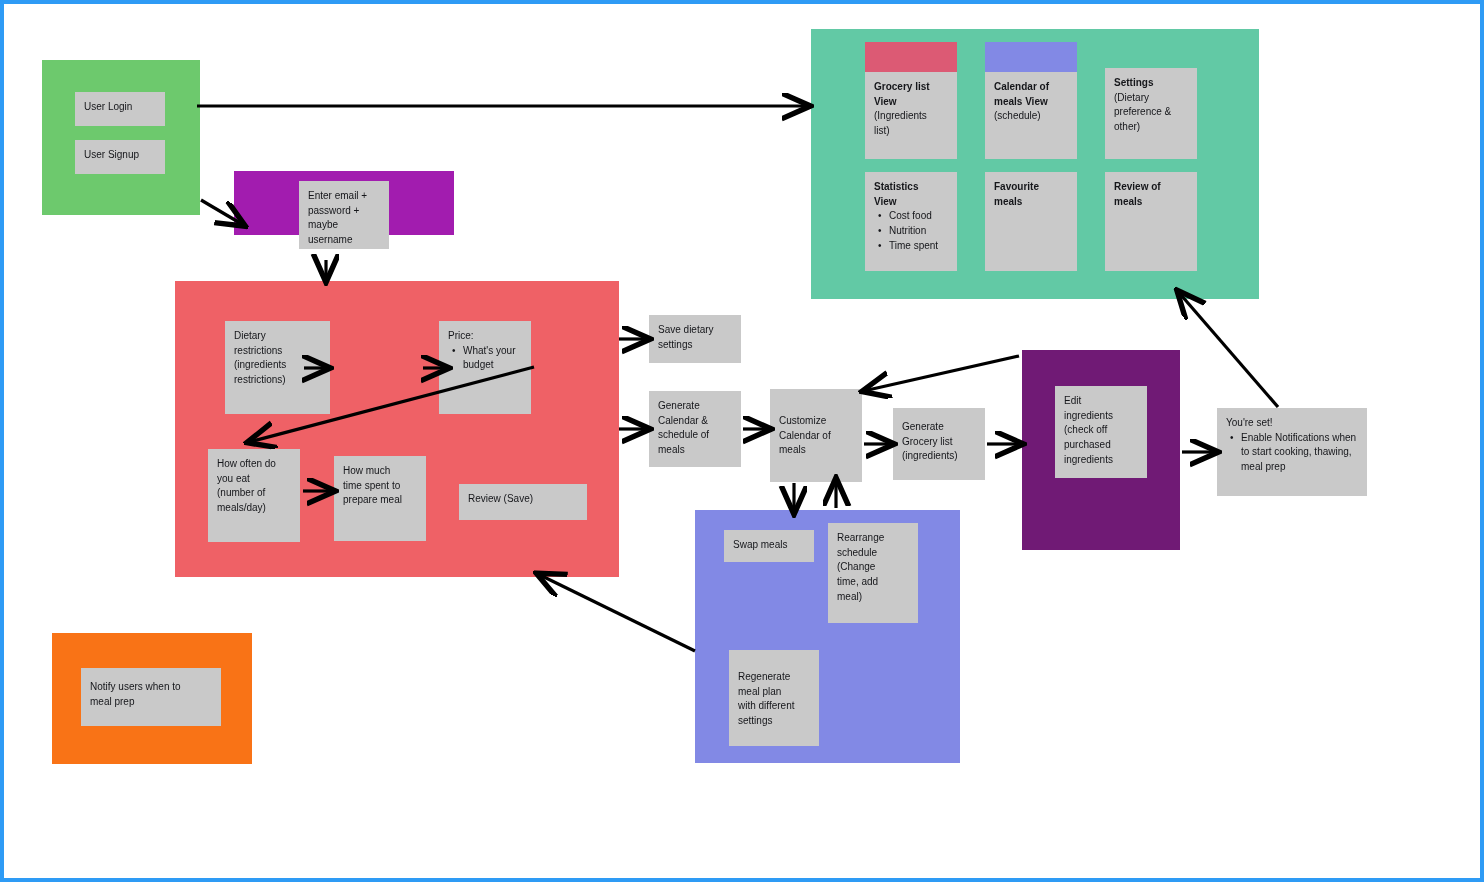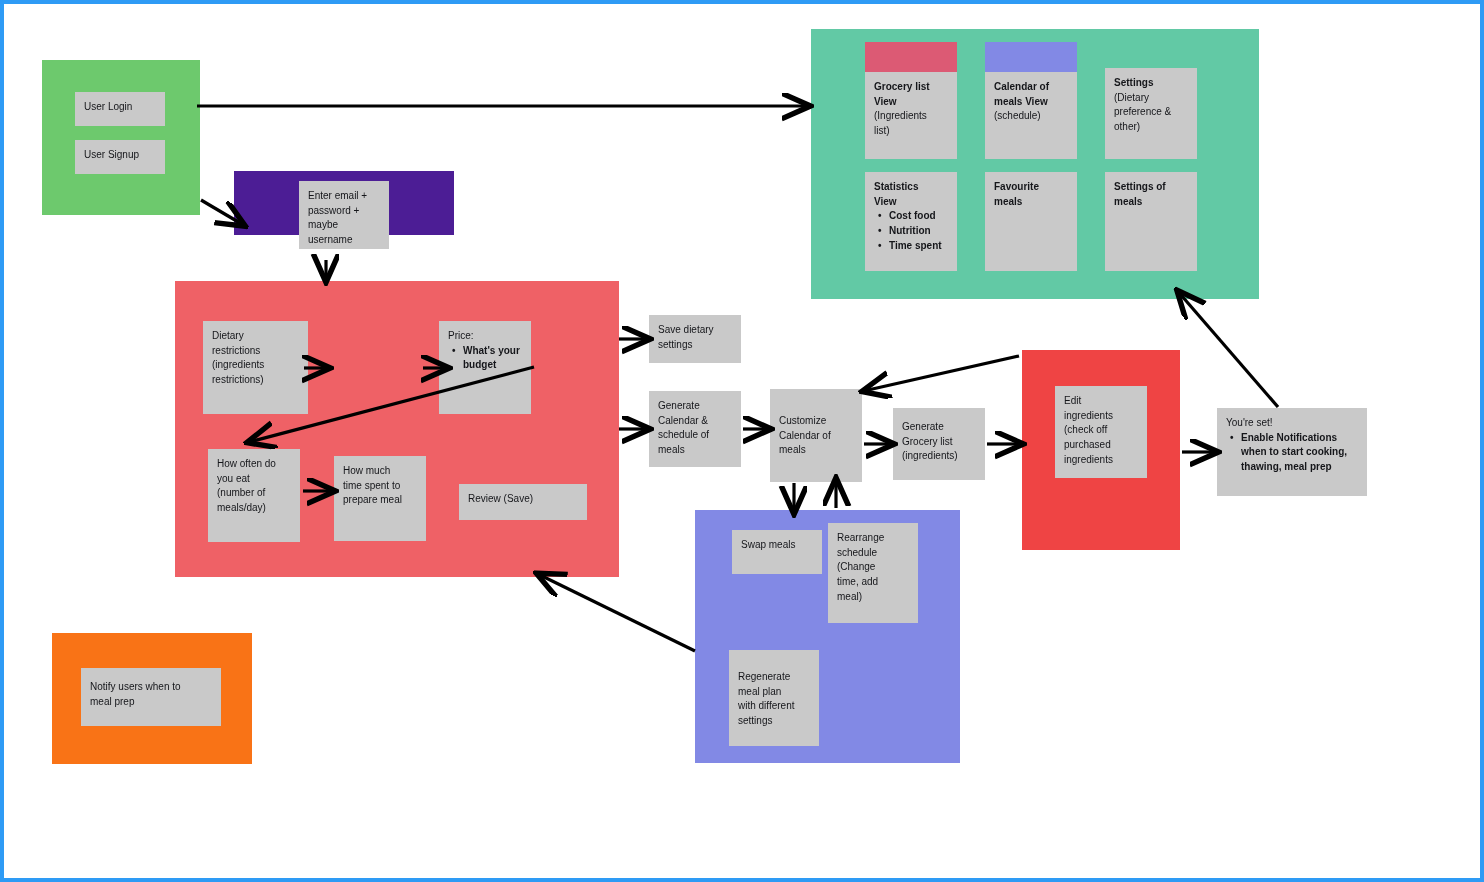--- a/index.html
+++ b/index.html
@@ -32,21 +32,20 @@
     display: flex;
     align-items: flex-start;
   }
   .card .hdr {
     font-weight: bold;
   }
   .card ul {
     margin: 0;
     padding-left: 15px;
     list-style: none;
-    font-weight: bold;
   }
   .card ul li {
     position: relative;
     padding-left: 0;
   }
   .card ul li::before {
     content: "•";
     position: absolute;
     left: -11px;
     top: 0;
@@ -75,32 +74,32 @@
 
   <div class="group" style="left:38px; top:56px; width:158px; height:155px; background:#6dc96d;">
     <div class="card center" style="left:33px; top:32px; width:90px; height:34px;">
       <span>User Login</span>
     </div>
     <div class="card center" style="left:33px; top:80px; width:90px; height:34px;">
       <span>User Signup</span>
     </div>
   </div>
 
-  <div class="group" style="left:230px; top:167px; width:220px; height:64px; background:#4c1d95;">
+  <div class="group" style="left:230px; top:167px; width:220px; height:64px; background:#a21caf;">
     <div class="card" style="left:65px; top:10px; width:90px; height:68px;">
       <div>Enter email +</div>
       <div>password +</div>
       <div>maybe</div>
       <div>username</div>
     </div>
   </div>
 
   <div class="group" style="left:171px; top:277px; width:444px; height:296px; background:#ef6166;">
 
-    <div class="card" style="left:28px; top:40px; width:105px; height:93px;">
+    <div class="card" style="left:50px; top:40px; width:105px; height:93px;">
       <div>Dietary</div>
       <div>restrictions</div>
       <div>(ingredients</div>
       <div>restrictions)</div>
     </div>
 
 
     <div class="card" style="left:264px; top:40px; width:92px; height:93px;">
       <div>Price:</div>
       <ul>
@@ -159,21 +158,21 @@
         <li>Time spent</li>
       </ul>
     </div>
 
     <div class="card" style="left:174px; top:143px; width:92px; height:99px;">
       <div class="hdr">Favourite</div>
       <div class="hdr">meals</div>
     </div>
 
     <div class="card" style="left:294px; top:143px; width:92px; height:99px;">
-      <div class="hdr">Settings of</div>
+      <div class="hdr">Review of</div>
       <div class="hdr">meals</div>
     </div>
   </div>
 
   <div class="card" style="left:645px; top:311px; width:92px; height:48px;">
     <div>Save dietary</div>
     <div>settings</div>
   </div>
 
   <div class="card" style="left:645px; top:387px; width:92px; height:76px;">
@@ -188,39 +187,39 @@
     <div>Calendar of</div>
     <div>meals</div>
   </div>
 
   <div class="card" style="left:889px; top:404px; width:92px; height:72px; padding-top:12px;">
     <div>Generate</div>
     <div>Grocery list</div>
     <div>(ingredients)</div>
   </div>
 
-  <div class="group" style="left:1018px; top:346px; width:158px; height:200px; background:#ef4444;">
+  <div class="group" style="left:1018px; top:346px; width:158px; height:200px; background:#701a75;">
     <div class="card" style="left:33px; top:36px; width:92px; height:92px;">
       <div>Edit</div>
       <div>ingredients</div>
       <div>(check off</div>
       <div>purchased</div>
       <div>ingredients</div>
     </div>
   </div>
 
   <div class="card" style="left:1213px; top:404px; width:150px; height:88px;">
     <div>You're set!</div>
     <ul>
       <li>Enable Notifications when to start cooking, thawing, meal prep</li>
     </ul>
   </div>
 
   <div class="group" style="left:691px; top:506px; width:265px; height:253px; background:#8289e5;">
-    <div class="card center" style="left:29px; top:20px; width:90px; height:44px;margin-left:8px;">
+    <div class="card center" style="left:29px; top:20px; width:90px; height:32px;">
       <span>Swap meals</span>
     </div>
     <div class="card" style="left:133px; top:13px; width:90px; height:100px;">
       <div>Rearrange</div>
       <div>schedule</div>
       <div>(Change</div>
       <div>time, add</div>
       <div>meal)</div>
     </div>
     <div class="card" style="left:34px; top:140px; width:90px; height:96px; padding-top:20px;">

